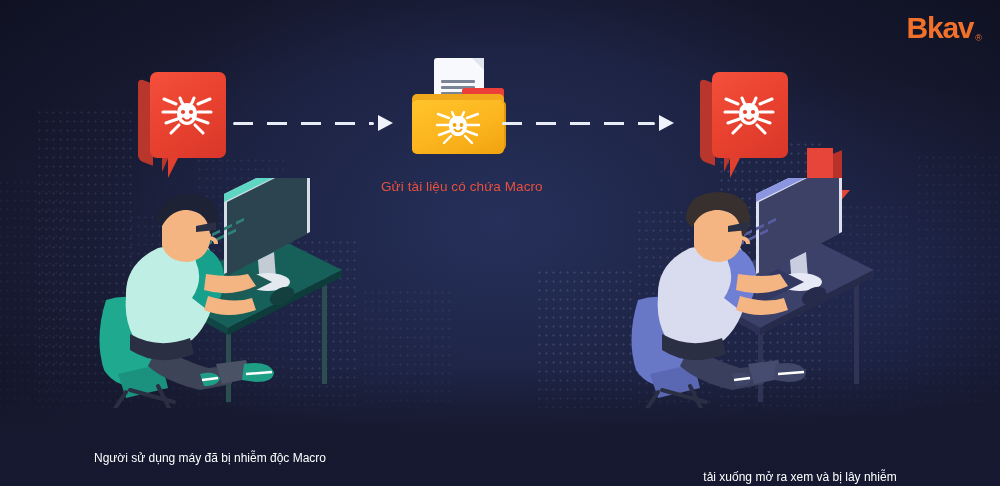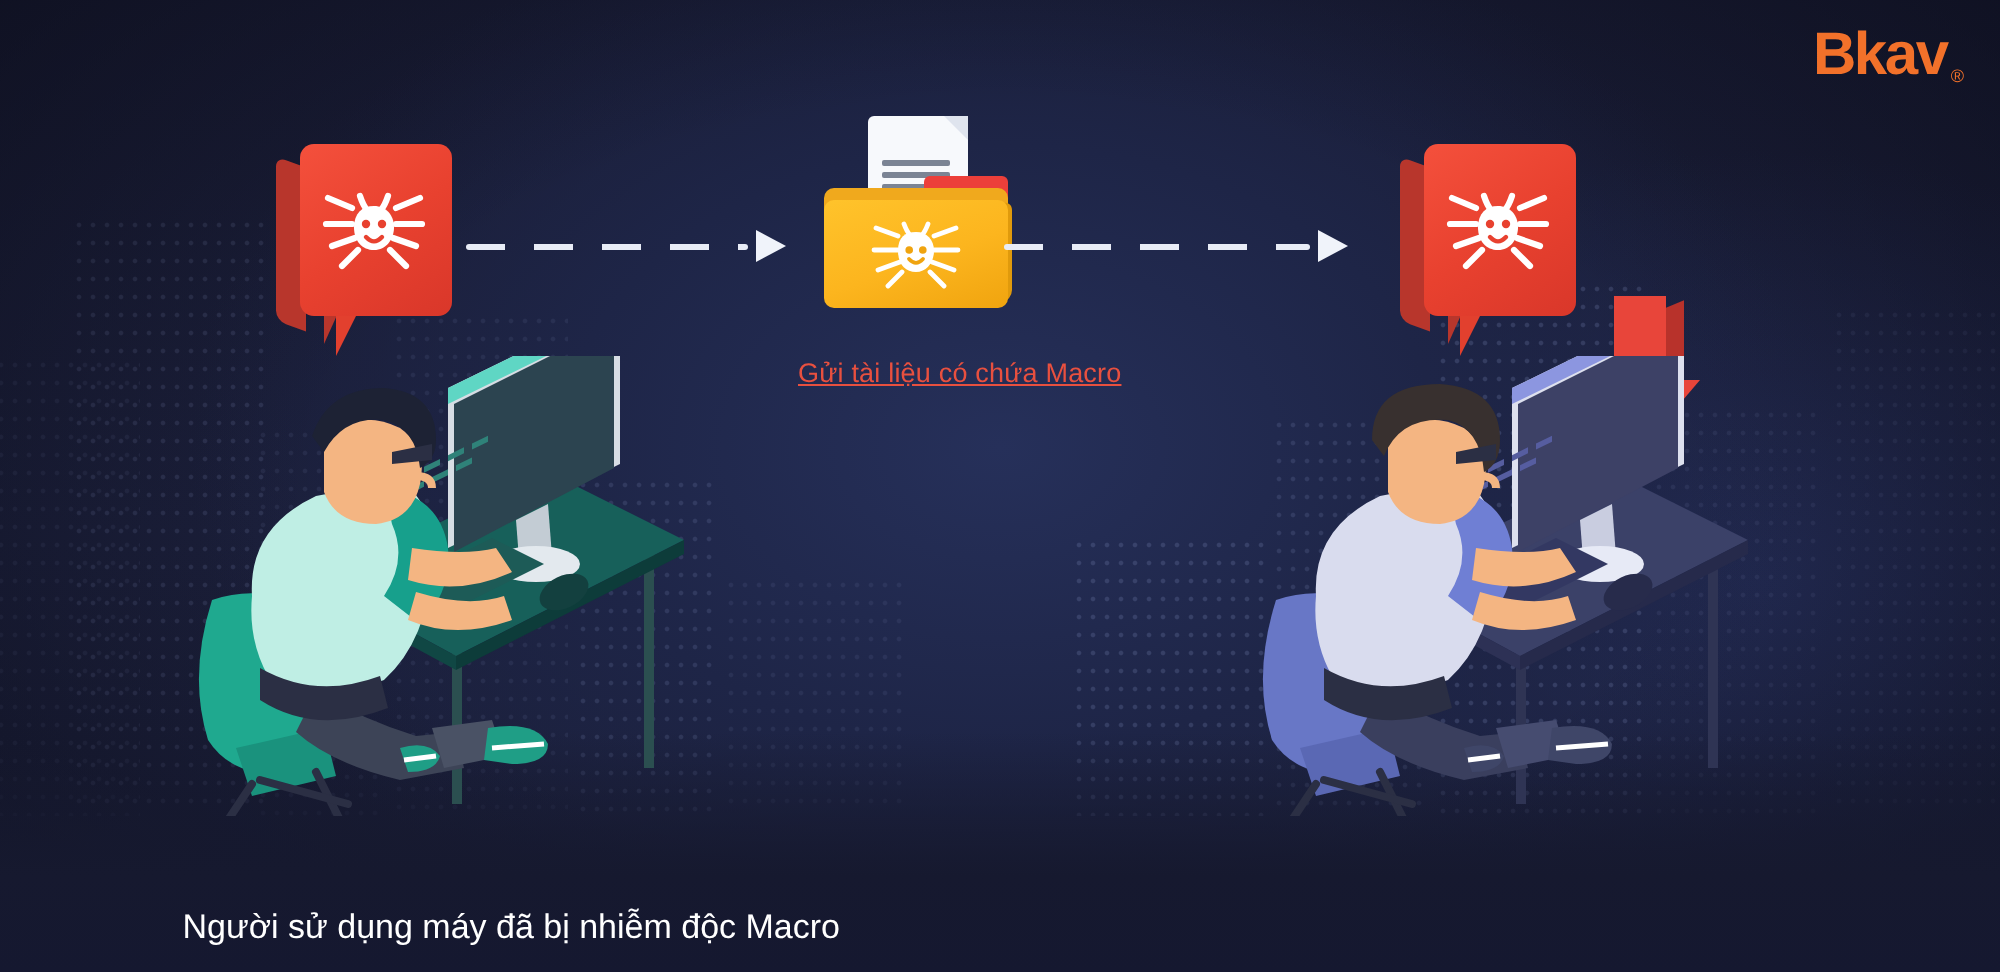--- a/index.html
+++ b/index.html
@@ -81,21 +81,21 @@
     border-top:34px solid #e8453a;}
   .dl-arrow .tip-d{position:absolute;left:29px;top:42px;width:0;height:0;
     border-left:0 solid transparent;border-right:20px solid transparent;
     border-top:28px solid #c1362d;}
 
   
   .scene{position:absolute;width:260px;height:230px;}
 
   
   .mid-label{position:absolute;font-size:13.5px;color:#e8503f;white-space:nowrap;letter-spacing:.1px;}
-  .caption{position:absolute;color:#ffffff;font-size:17px;line-height:19px;text-align:right;white-space:nowrap;}
+  .caption{position:absolute;color:#ffffff;font-size:12px;line-height:19px;text-align:center;white-space:nowrap;}
 
   
   .logo{position:absolute;right:18px;top:13px;display:flex;align-items:flex-end;}
   .logo .word{font-size:30px;font-weight:bold;color:#f2712a;letter-spacing:-1.2px;line-height:1;}
   .logo .reg{font-size:9px;color:#f2712a;margin-left:2px;margin-top:2px;}
 </style>
 </head>
 <body>
 
 <div id="stage">
@@ -232,21 +232,21 @@
     <svg width="58" height="48" viewBox="0 0 58 48" fill="none" stroke="#ffffff" stroke-width="2.4" stroke-linecap="round">
       <path d="M29 12c5.4 0 9 3.8 9 9.4S34.4 32 29 32s-9-3.8-9-10.6S23.6 12 29 12z" fill="#fff" stroke="none"></path>
       <path d="M23 8c.9 2.4 1.8 4.2 3 5.5M35 8c-.9 2.4-1.8 4.2-3 5.5"></path>
       <path d="M20 14L9 10M20 21H8M21 27L10 31M22 32l-7 7M38 14l11-4M38 21h12M37 27l11 4M36 32l7 7"></path>
       <circle cx="25.6" cy="21" r="1.9" fill="#f0a40f" stroke="none"></circle>
       <circle cx="32.4" cy="21" r="1.9" fill="#f0a40f" stroke="none"></circle>
       <path d="M25.5 25.5c1.2 1.3 2.3 1.9 3.5 1.9s2.3-.6 3.5-1.9" stroke="#f0a40f" stroke-width="1.9"></path>
     </svg>
   </div>
 
-  <p class="mid-label" style="left:399px;top:165px;text-decoration:underline;">Gửi tài liệu có chứa Macro</p>
+  <p class="mid-label" style="left:381px;top:165px;">Gửi tài liệu có chứa Macro</p>
 
   <div class="conn" style="left:502px;top:117px;width:172px;">
     <div class="dashes"></div>
       <div class="head"></div>
   </div>
 
   <div class="bubble" style="left:700px;top:72px;">
     <div class="side"></div>
     <div class="tail-dark"></div>
     <div class="tail"></div>
@@ -328,20 +328,21 @@
       <path d="M112 118 Q138 126 156 120 L160 132 Q132 142 108 132 Z" fill="#f4b582"></path>
       <path d="M66 40 Q84 26 104 36 Q118 46 114 64 Q110 82 92 84 Q72 84 66 68 Z" fill="#f4b582"></path>
       <path d="M58 42 Q58 14 92 14 Q122 16 122 42 Q122 54 114 58 Q112 36 96 32 Q72 30 64 50 Z" fill="#38302f"></path>
       <path d="M100 48 L120 44 L120 52 L100 54 Z" fill="#2b2f44"></path>
       <path d="M112 60 Q120 60 120 66" stroke="#f4b582" stroke-width="4" fill="none"></path>
     </svg>
   </div>
 
   <p class="caption" style="left:600px;width:400px;top:437px;">
     <br>
+    <span>tải xuống mở ra xem và bị lây nhiễm</span>
   </p>
 
   <div class="logo">
     <span class="word">Bkav</span>
     <span class="reg">®</span>
   </div>
 
 </div>
 
 </body></html>

